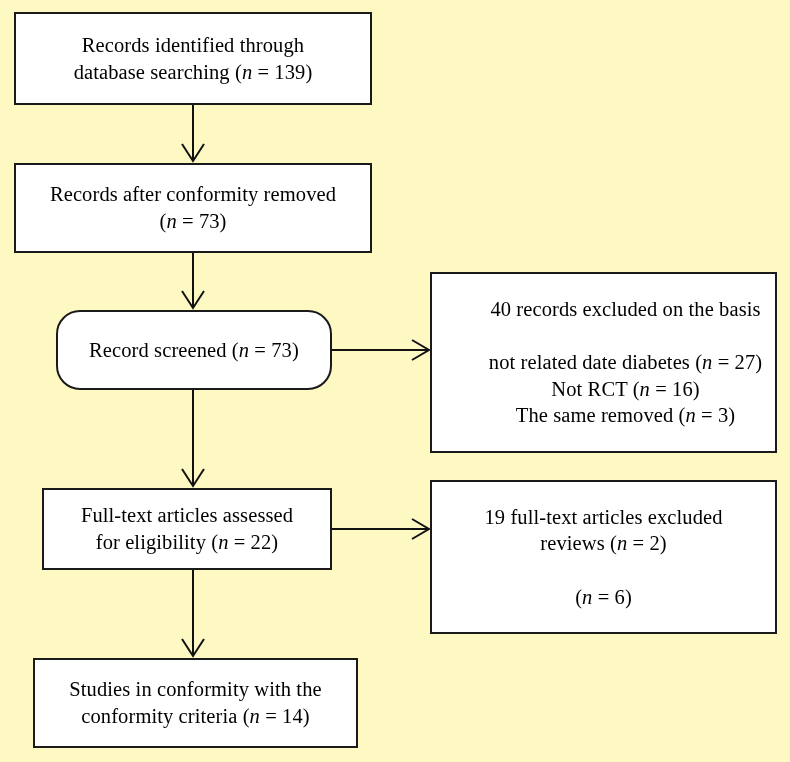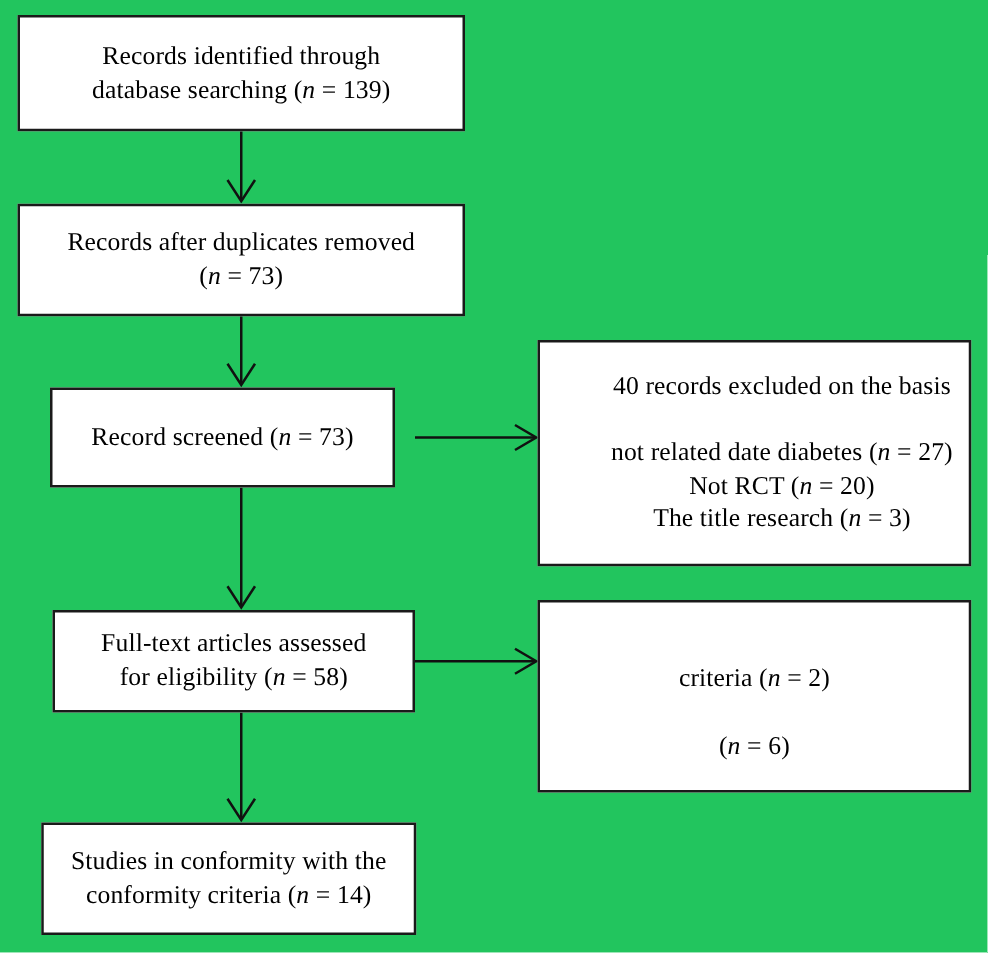--- a/index.html
+++ b/index.html
@@ -4,21 +4,21 @@
 <style>
   html, body {
     margin: 0;
     padding: 0;
     background: #ffffff;
   }
   #canvas {
     position: relative;
     width: 790px;
     height: 762px;
-    background: #22c55e;
+    background: #fef9c3;
     font-family: "Liberation Serif", "DejaVu Serif", serif;
     color: #000000;
     overflow: hidden;
   }
   .flow-box {
     position: absolute;
     box-sizing: border-box;
     border: 2px solid #1a1a1a;
     background: #ffffff;
     display: flex;
@@ -76,36 +76,36 @@
 
     <line x1="193" y1="570" x2="193" y2="655"></line>
     <polyline points="182,639 193,656 204,639"></polyline>
   </svg>
 
   <div class="flow-box" style="left:14px; top:12px; width:358px; height:93px;">
     <span class="box-text"><span>Records identified through</span><br><span>database searching (</span><span class="n">n</span><span> = 139)</span></span>
   </div>
 
   <div class="flow-box" style="left:14px; top:163px; width:358px; height:90px;">
-    <span class="box-text"><span>Records after duplicates removed</span><br><span>(</span><span class="n">n</span><span> = 73)</span></span>
+    <span class="box-text"><span>Records after conformity removed</span><br><span>(</span><span class="n">n</span><span> = 73)</span></span>
   </div>
 
-  <div class="flow-box" style="left:40px; top:310px; width:276px; height:80px;">
+  <div class="flow-box" style="left:56px; top:310px; width:276px; height:80px;border-radius:24px;">
     <span class="box-text"><span>Record screened (</span><span class="n">n</span><span> = 73)</span></span>
   </div>
 
   <div class="flow-box" style="left:42px; top:488px; width:290px; height:82px;">
-    <span class="box-text"><span>Full-text articles assessed</span><br><span>for eligibility (</span><span class="n">n</span><span> = 58)</span></span>
+    <span class="box-text"><span>Full-text articles assessed</span><br><span>for eligibility (</span><span class="n">n</span><span> = 22)</span></span>
   </div>
 
-  <div class="flow-box" style="left:33px; top:658px; width:300px; height:90px;align-items:center;">
+  <div class="flow-box" style="left:33px; top:658px; width:325px; height:90px;align-items:center;">
     <span class="box-text"><span>Studies in conformity with the</span><br><span>conformity criteria (</span><span class="n">n</span><span> = 14)</span></span>
   </div>
 
   <div class="flow-box" style="left:430px; top:272px; width:347px; height:181px;padding-left:44px;">
-    <span class="box-text"><span>40 records excluded on the basis</span><br><br><span>not related date diabetes (</span><span class="n">n</span><span> = 27)</span><br><span>Not RCT (</span><span class="n">n</span><span> = 20)</span><br><span>The title research (</span><span class="n">n</span><span> = 3)</span></span>
+    <span class="box-text"><span>40 records excluded on the basis</span><br><br><span>not related date diabetes (</span><span class="n">n</span><span> = 27)</span><br><span>Not RCT (</span><span class="n">n</span><span> = 16)</span><br><span>The same removed (</span><span class="n">n</span><span> = 3)</span></span>
   </div>
 
   <div class="flow-box" style="left:430px; top:480px; width:347px; height:154px;">
-    <span class="box-text"><br><span>criteria (</span><span class="n">n</span><span> = 2)</span><br><br><span>(</span><span class="n">n</span><span> = 6)</span></span>
+    <span class="box-text"><span>19 full-text articles excluded</span><br><span>reviews (</span><span class="n">n</span><span> = 2)</span><br><br><span>(</span><span class="n">n</span><span> = 6)</span></span>
   </div>
 
 </div>
 
 </body></html>

